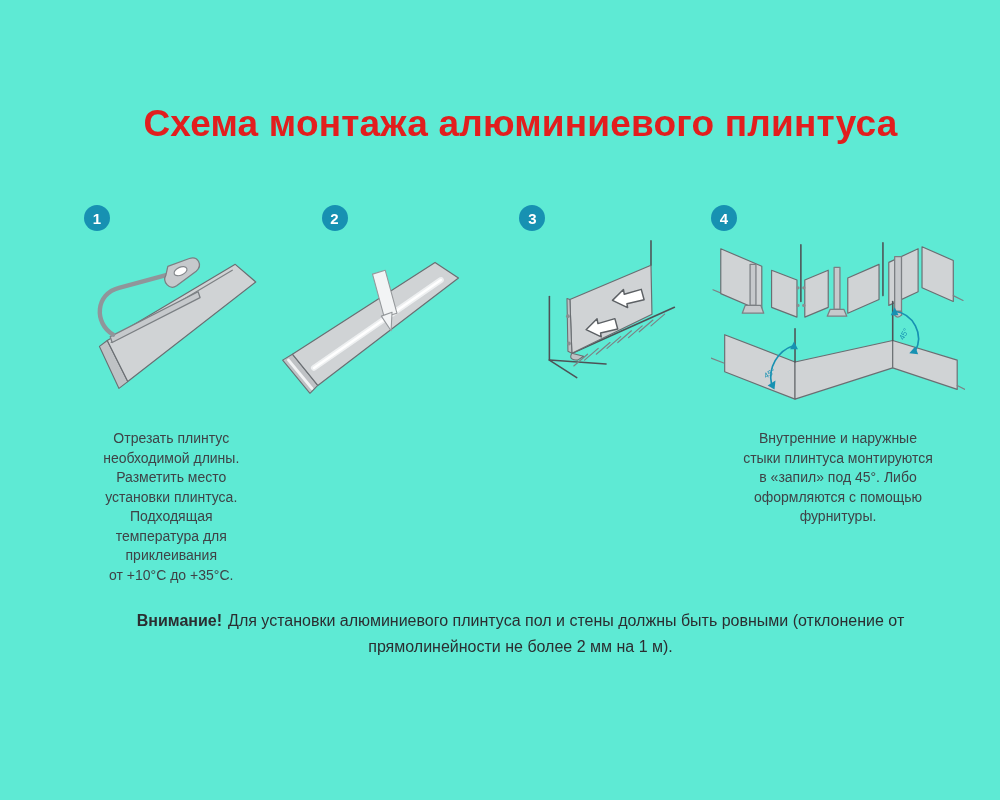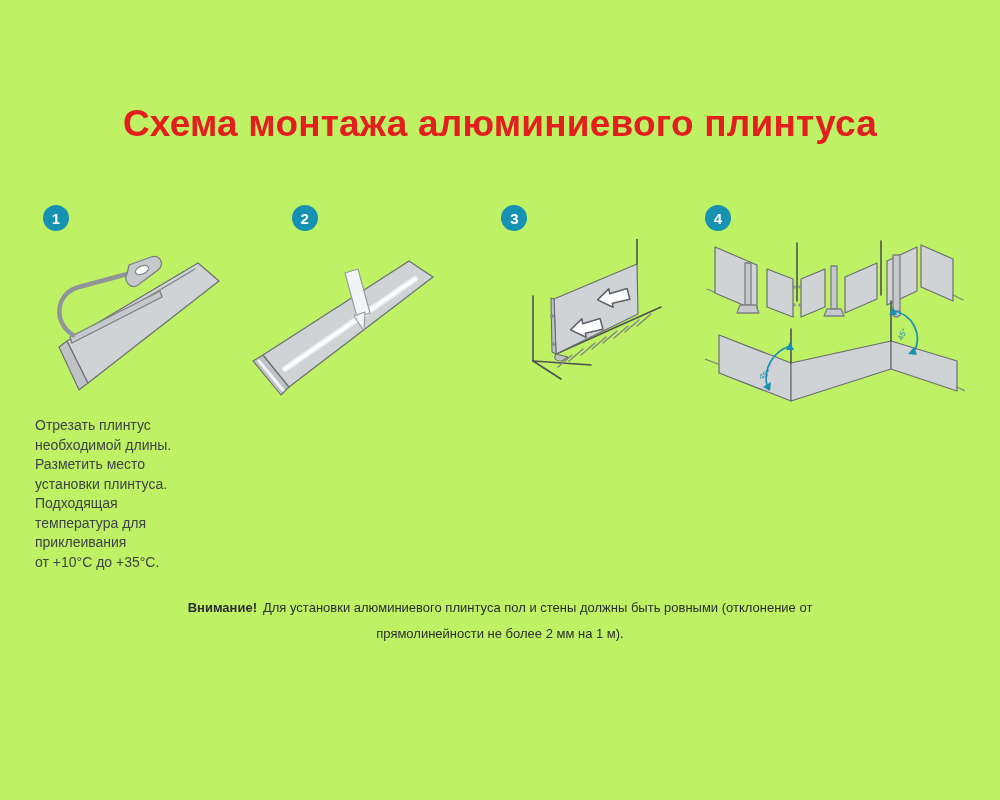--- a/index.html
+++ b/index.html
@@ -3,21 +3,21 @@
 <meta charset="utf-8">
 <style>
   * { margin: 0; padding: 0; box-sizing: border-box; }
   html, body { background: #ffffff; }
   body {
     width: 1000px; height: 800px;
     font-family: "Liberation Sans", sans-serif;
     overflow: hidden;
     position: relative;
   }
-  .page { width: 1000px; height: 800px; background: #bef264; }
+  .page { width: 1000px; height: 800px; background: #5eead4; padding-left: 41px; }
 
   
   .title {
     padding-top: 102px;
     text-align: center;
     font-size: 37px;
     font-weight: 700;
     color: #e21e1e;
     letter-spacing: 0.2px;
     line-height: 44px;
@@ -48,34 +48,34 @@
   }
   .step:nth-child(1) .badge { margin-left: 8px; }
   .step:nth-child(2) .badge { margin-left: 55px; }
   .step:nth-child(3) .badge { margin-left: 38px; }
   .step:nth-child(4) .badge { margin-left: 0px; }
 
   .illustration { margin-top: 8px; height: 165px; }
   .illustration svg { display: block; width: 100%; height: 165px; }
 
   .caption {
-    margin-top: 12px;
+    margin-top: 25px;
     font-size: 14px;
     line-height: 19.5px;
     color: #3f4347;
-    text-align: left;
+    text-align: center;
     white-space: pre-line;
   }
 
   
   .warning {
     margin: 23px auto 0;
     width: 900px;
     text-align: center;
-    font-size: 13px;
+    font-size: 16px;
     line-height: 26px;
     color: #2b2e31;
   }
   .warning .prefix { font-weight: 700; margin-right: 6px; }
   .warning .rest { white-space: pre-line; }
 
   
   .ln  { stroke: #4e5256; stroke-width: 1.6; fill: none; stroke-linecap: round; }
   .thin{ stroke: #7d8184; stroke-width: 1.2; fill: none; stroke-linecap: round; }
   .panel { fill: #d0d3d5; stroke: #6a6e72; stroke-width: 1.2; stroke-linejoin: round; }
@@ -245,20 +245,25 @@
             </g>
             <g>
               <path class="teal-ln" d="M188,72 A28,28 0 0 1 209,113"></path>
               <polygon class="teal-fill" points="188,68 192,76 184,76"></polygon>
               <polygon class="teal-fill" points="212,116 203,115 209,108"></polygon>
               <text class="angle-text" transform="translate(197,102) rotate(-62)">45°</text>
             </g>
           </g>
         </svg>
       </div>
+      <p class="caption">Внутренние и наружные
+стыки плинтуса монтируются
+в «запил» под 45°. Либо
+оформляются с помощью
+фурнитуры.</p>
     </div>
 
   </div>
 
   <p class="warning">
     <span class="prefix">Внимание!</span><span class="rest">Для установки алюминиевого плинтуса пол и стены должны быть ровными (отклонение от
 прямолинейности не более 2 мм на 1 м).</span>
   </p>
 
 </div>

